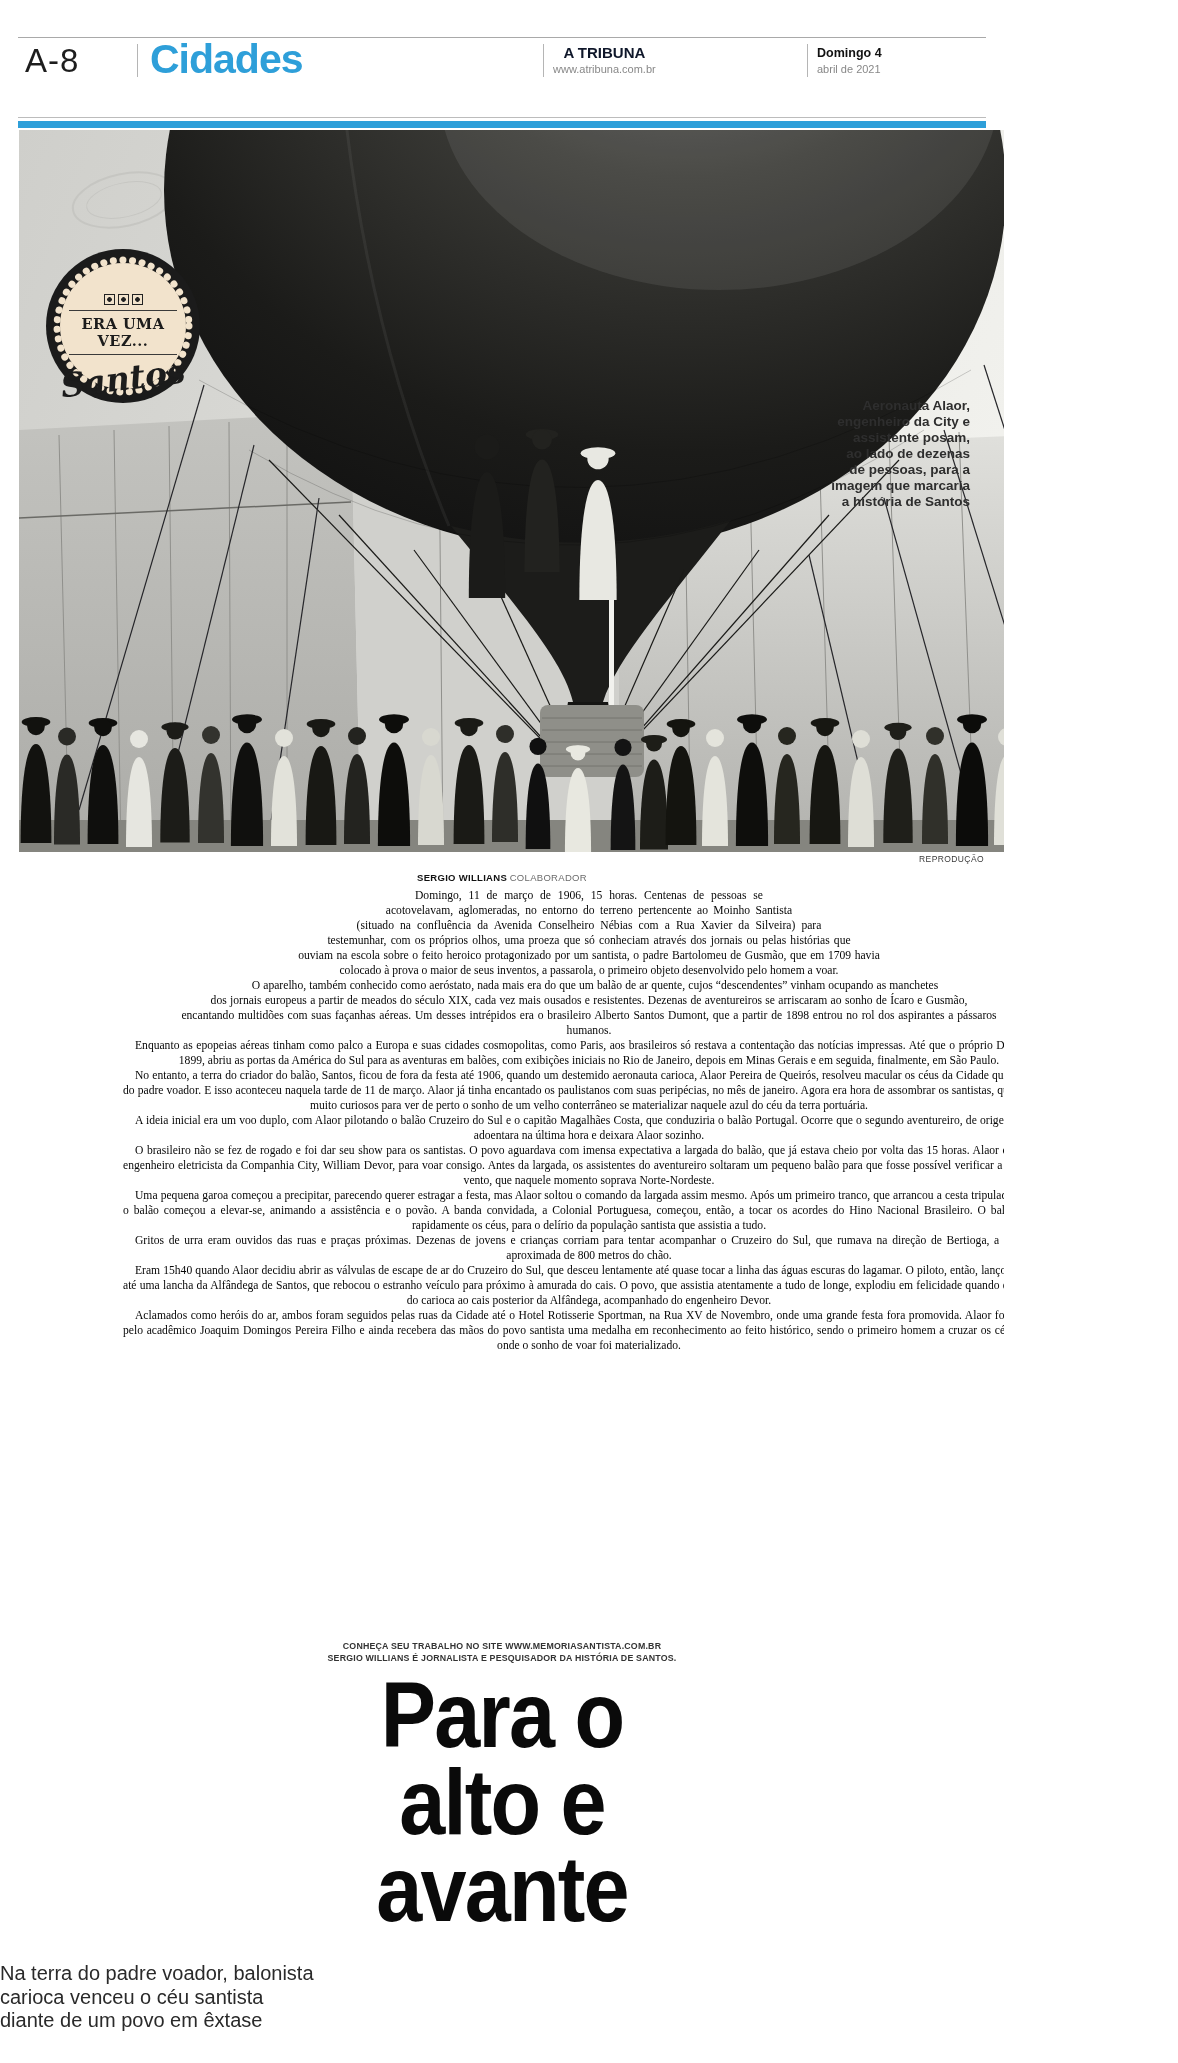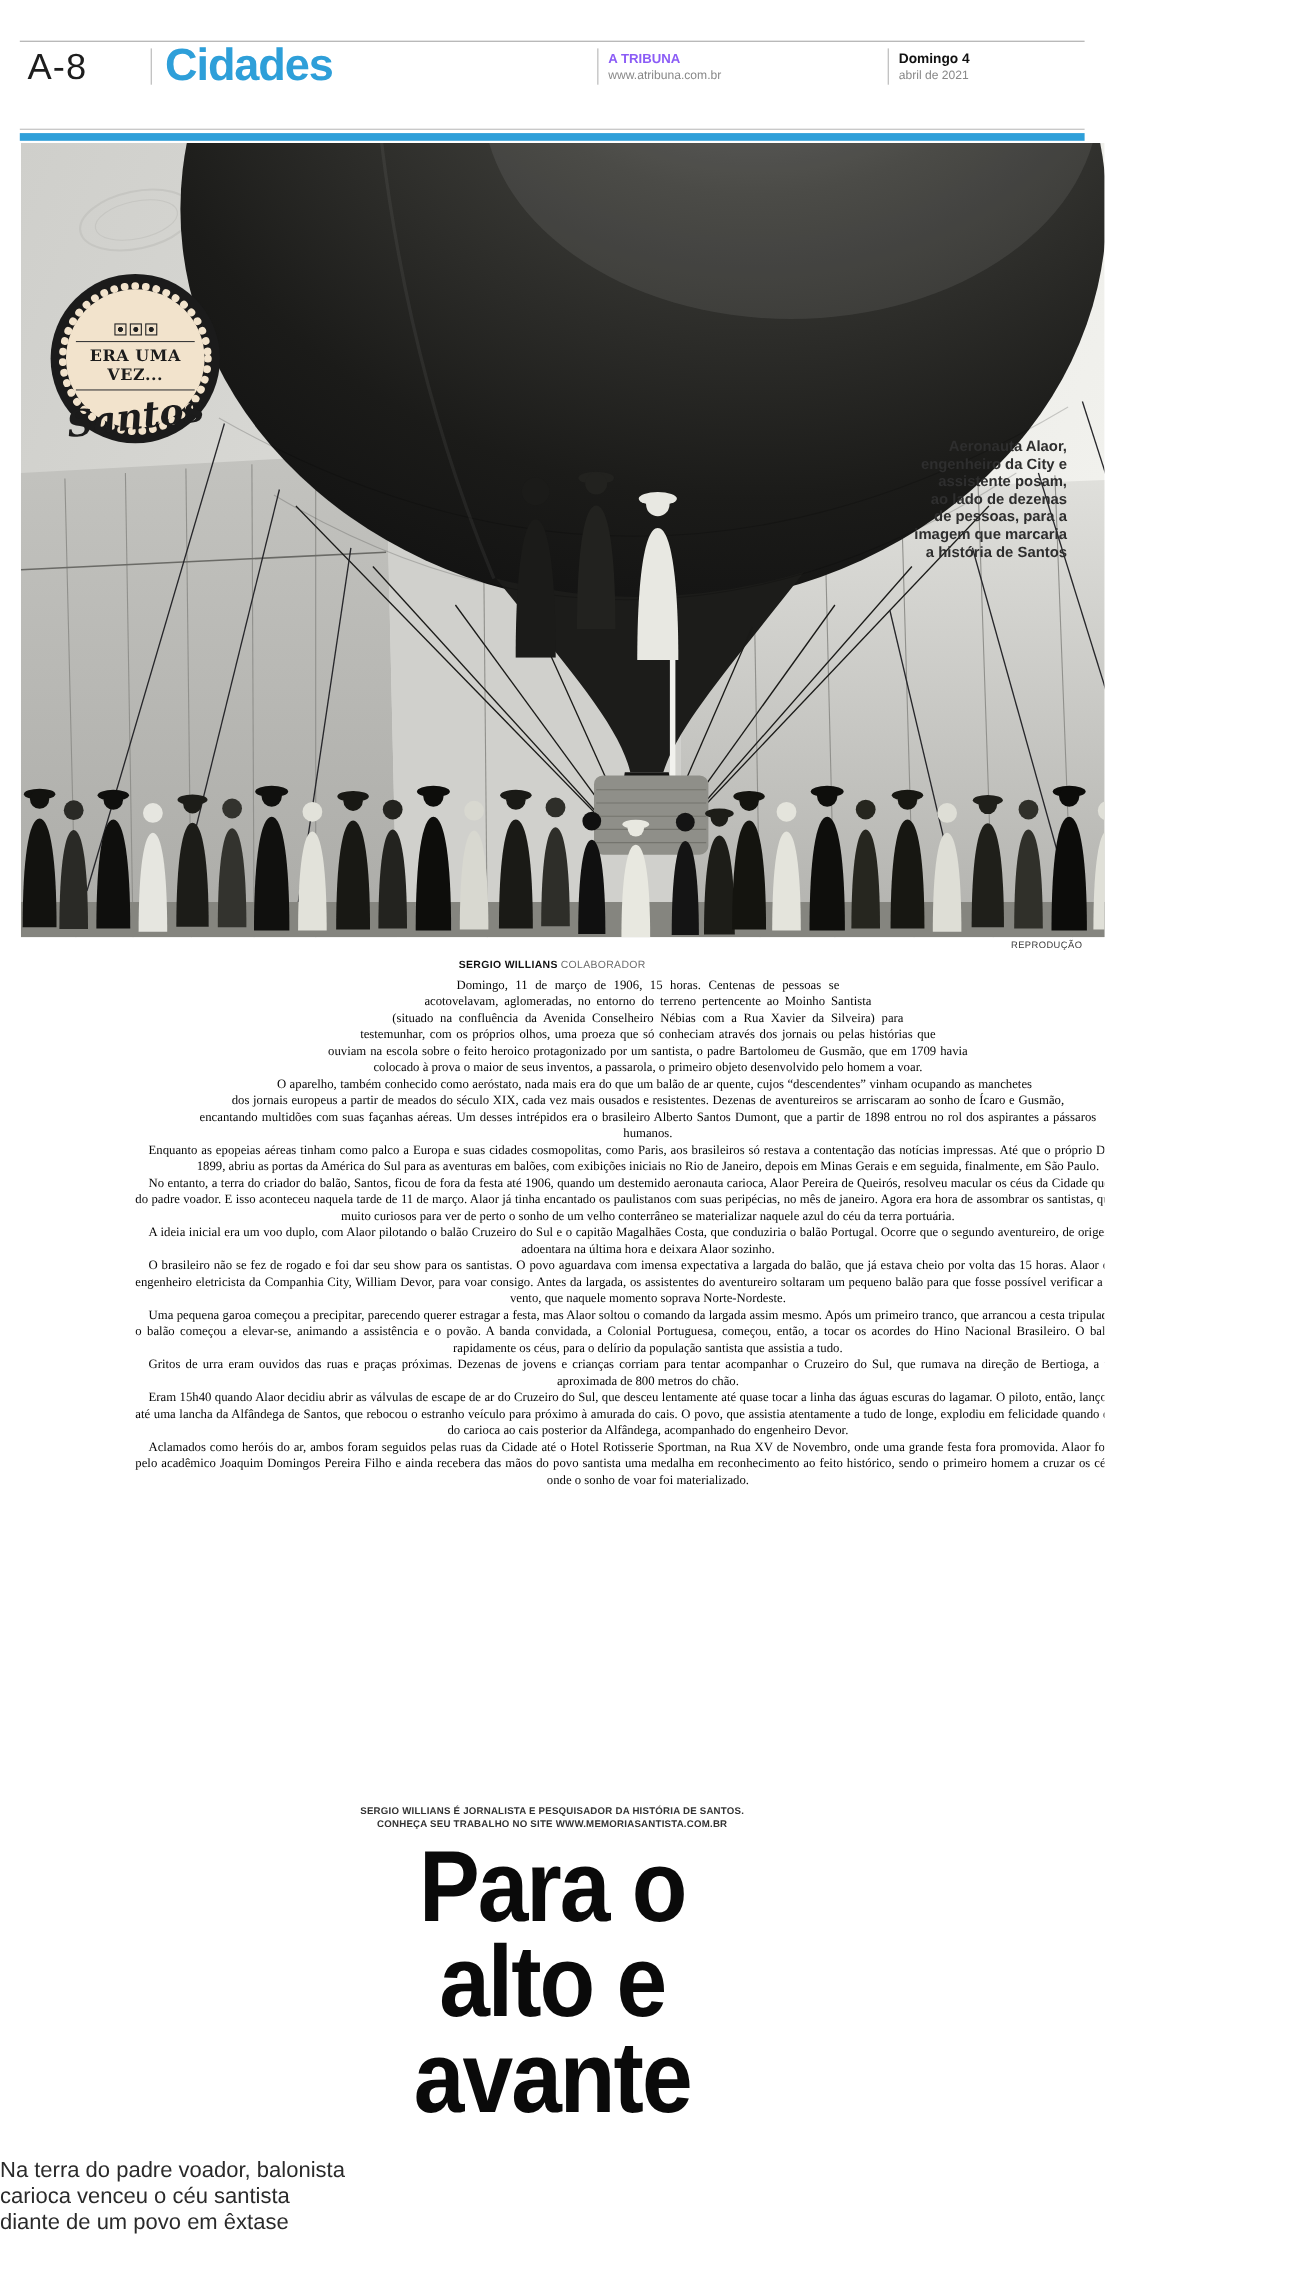--- a/index.html
+++ b/index.html
@@ -5,21 +5,21 @@
   html,body{margin:0;padding:0;background:#ffffff;}
   .page{position:relative;width:1004px;height:2063px;background:#ffffff;overflow:hidden;
         font-family:"Liberation Sans",sans-serif;}
 
   
   .rule-top{position:absolute;left:18px;right:18px;top:37px;height:1px;background:#a9a9a9;}
   .pagenum{position:absolute;left:25px;top:42px;font-size:33px;font-weight:400;color:#1d1d1d;letter-spacing:1px;}
   .vdiv{position:absolute;top:44px;width:1px;height:33px;background:#b5b5b5;}
   .section-title{position:absolute;left:150px;top:36px;font-size:41px;font-weight:700;color:#2E9FD9;letter-spacing:-1px;}
   .masthead{position:absolute;left:553px;top:46px;line-height:14px;}
-  .masthead .b1{font-size:12px;font-weight:700;color:#8b5cf6;}
+  .masthead .b1{font-size:15px;font-weight:700;color:#0f172a;text-align:center;}
   .masthead .b2{font-size:11px;color:#888;margin-top:2px;}
   .dateblock{position:absolute;left:817px;top:46px;line-height:14px;}
   .dateblock .b1{font-size:12.5px;font-weight:700;color:#111;}
   .dateblock .b2{font-size:11px;color:#888;margin-top:2px;}
   .rule-mid{position:absolute;left:18px;right:18px;top:117px;height:1px;background:#bcbcbc;}
   .bluebar{position:absolute;left:18px;right:18px;top:121px;height:7px;background:#2E9FD9;}
 
   
   .photo{position:absolute;left:19px;top:130px;width:1141px;height:722px;}
   .col-rule{position:absolute;left:1166px;top:130px;width:1px;height:730px;background:#c2c2c2;}
@@ -273,22 +273,22 @@
     <p>No entanto, a terra do criador do balão, Santos, ficou de fora da festa até 1906, quando um destemido aeronauta carioca, Alaor Pereira de Queirós, resolveu macular os céus da Cidade que era berço do padre voador. E isso aconteceu naquela tarde de 11 de março. Alaor já tinha encantado os paulistanos com suas peripécias, no mês de janeiro. Agora era hora de assombrar os santistas, que estavam muito curiosos para ver de perto o sonho de um velho conterrâneo se materializar naquele azul do céu da terra portuária.</p>
     <p>A ideia inicial era um voo duplo, com Alaor pilotando o balão Cruzeiro do Sul e o capitão Magalhães Costa, que conduziria o balão Portugal. Ocorre que o segundo aventureiro, de origem lusitana, adoentara na última hora e deixara Alaor sozinho.</p>
     <p>O brasileiro não se fez de rogado e foi dar seu show para os santistas. O povo aguardava com imensa expectativa a largada do balão, que já estava cheio por volta das 15 horas. Alaor convidou o engenheiro eletricista da Companhia City, William Devor, para voar consigo. Antes da largada, os assistentes do aventureiro soltaram um pequeno balão para que fosse possível verificar a direção do vento, que naquele momento soprava Norte-Nordeste.</p>
     <p>Uma pequena garoa começou a precipitar, parecendo querer estragar a festa, mas Alaor soltou o comando da largada assim mesmo. Após um primeiro tranco, que arrancou a cesta tripulada do chão, o balão começou a elevar-se, animando a assistência e o povão. A banda convidada, a Colonial Portuguesa, começou, então, a tocar os acordes do Hino Nacional Brasileiro. O balão ganhou rapidamente os céus, para o delírio da população santista que assistia a tudo.</p>
     <p>Gritos de urra eram ouvidos das ruas e praças próximas. Dezenas de jovens e crianças corriam para tentar acompanhar o Cruzeiro do Sul, que rumava na direção de Bertioga, a uma altura aproximada de 800 metros do chão.</p>
     <p>Eram 15h40 quando Alaor decidiu abrir as válvulas de escape de ar do Cruzeiro do Sul, que desceu lentamente até quase tocar a linha das águas escuras do lagamar. O piloto, então, lançou um cabo até uma lancha da Alfândega de Santos, que rebocou o estranho veículo para próximo à amurada do cais. O povo, que assistia atentamente a tudo de longe, explodiu em felicidade quando da chegada do carioca ao cais posterior da Alfândega, acompanhado do engenheiro Devor.</p>
     <p>Aclamados como heróis do ar, ambos foram seguidos pelas ruas da Cidade até o Hotel Rotisserie Sportman, na Rua XV de Novembro, onde uma grande festa fora promovida. Alaor fora saudado pelo acadêmico Joaquim Domingos Pereira Filho e ainda recebera das mãos do povo santista uma medalha em reconhecimento ao feito histórico, sendo o primeiro homem a cruzar os céus da terra onde o sonho de voar foi materializado.</p>
   </div>
 
   <div class="footnote">
+    <div>CONHEÇA SEU TRABALHO NO SITE WWW.MEMORIASANTISTA.COM.BR</div>
     <div>SERGIO WILLIANS É JORNALISTA E PESQUISADOR DA HISTÓRIA DE SANTOS.</div>
-    <div>CONHEÇA SEU TRABALHO NO SITE WWW.MEMORIASANTISTA.COM.BR</div>
   </div>
 
   <div class="headline">
     <div>Para o</div>
     <div>alto e</div>
     <div>avante</div>
   </div>
 
   <div class="subhead">
     <div>Na terra do padre voador, balonista</div>

